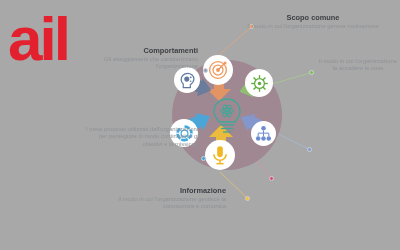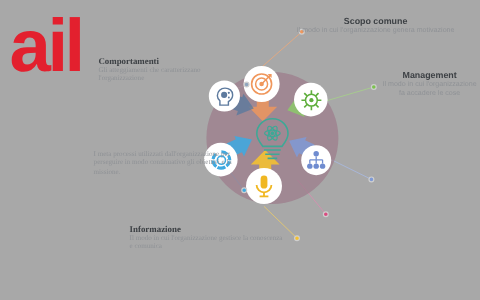--- a/index.html
+++ b/index.html
@@ -23,26 +23,26 @@
 
   
   .callout { position:absolute; }
   .callout .ttl {
     font-size:7.4px; font-weight:bold; color:#3d4145;
     line-height:9px; margin:0 0 1px 0; white-space:nowrap;
   }
   .callout .sub {
     font-size:5.9px; color:#8f9296; line-height:7.4px; margin:0;
   }
-  .callout.right .ttl, .callout.right .sub { text-align:left;font-family:Liberation Serif, serif; }
+  .callout.right .ttl, .callout.right .sub { text-align:right; }
   .callout.left .ttl, .callout.left .sub { text-align:center; }
 
   .co-comportamenti { left:82px; top:46px; width:116px; }
   .co-metodi        { left:78px; top:126px; width:122px; }
-  .co-informazione  { left:108px; top:186px; width:130px; }
+  .co-informazione  { left:96px; top:186px; width:130px; }
   .co-scopo         { left:247px; top:13px;  width:132px; }
   .co-management    { left:316px; top:58px;  width:84px; }
   .co-organizzazione{ left:314px; top:136px; width:86px; }
   .co-vica          { left:262px; top:186px; width:110px; }
   .co-vica .ttl { color:#d94b80; }
   .co-vica .sub { color:#d978a0; }
 
   
   .dot { position:absolute; width:5px; height:5px; border-radius:50%; border:1.2px solid #cfcfcf; }
   .dot.d-comportamenti { left:203px; top:68px;  background:#8fa6bf; }
@@ -233,19 +233,18 @@
     <p class="ttl">Informazione</p>
     <p class="sub">Il modo in cui l'organizzazione gestisce la conoscenza e comunica</p>
   </div>
 
   <div class="callout left co-scopo">
     <p class="ttl">Scopo comune</p>
     <p class="sub">Il modo in cui l'organizzazione genera motivazione</p>
   </div>
 
   <div class="callout left co-management">
-    <p class="ttl">Management</p>
     <p class="sub">Il modo in cui l'organizzazione fa accadere le cose</p>
   </div>
 
 
 
 </div>
 
 </body></html>

